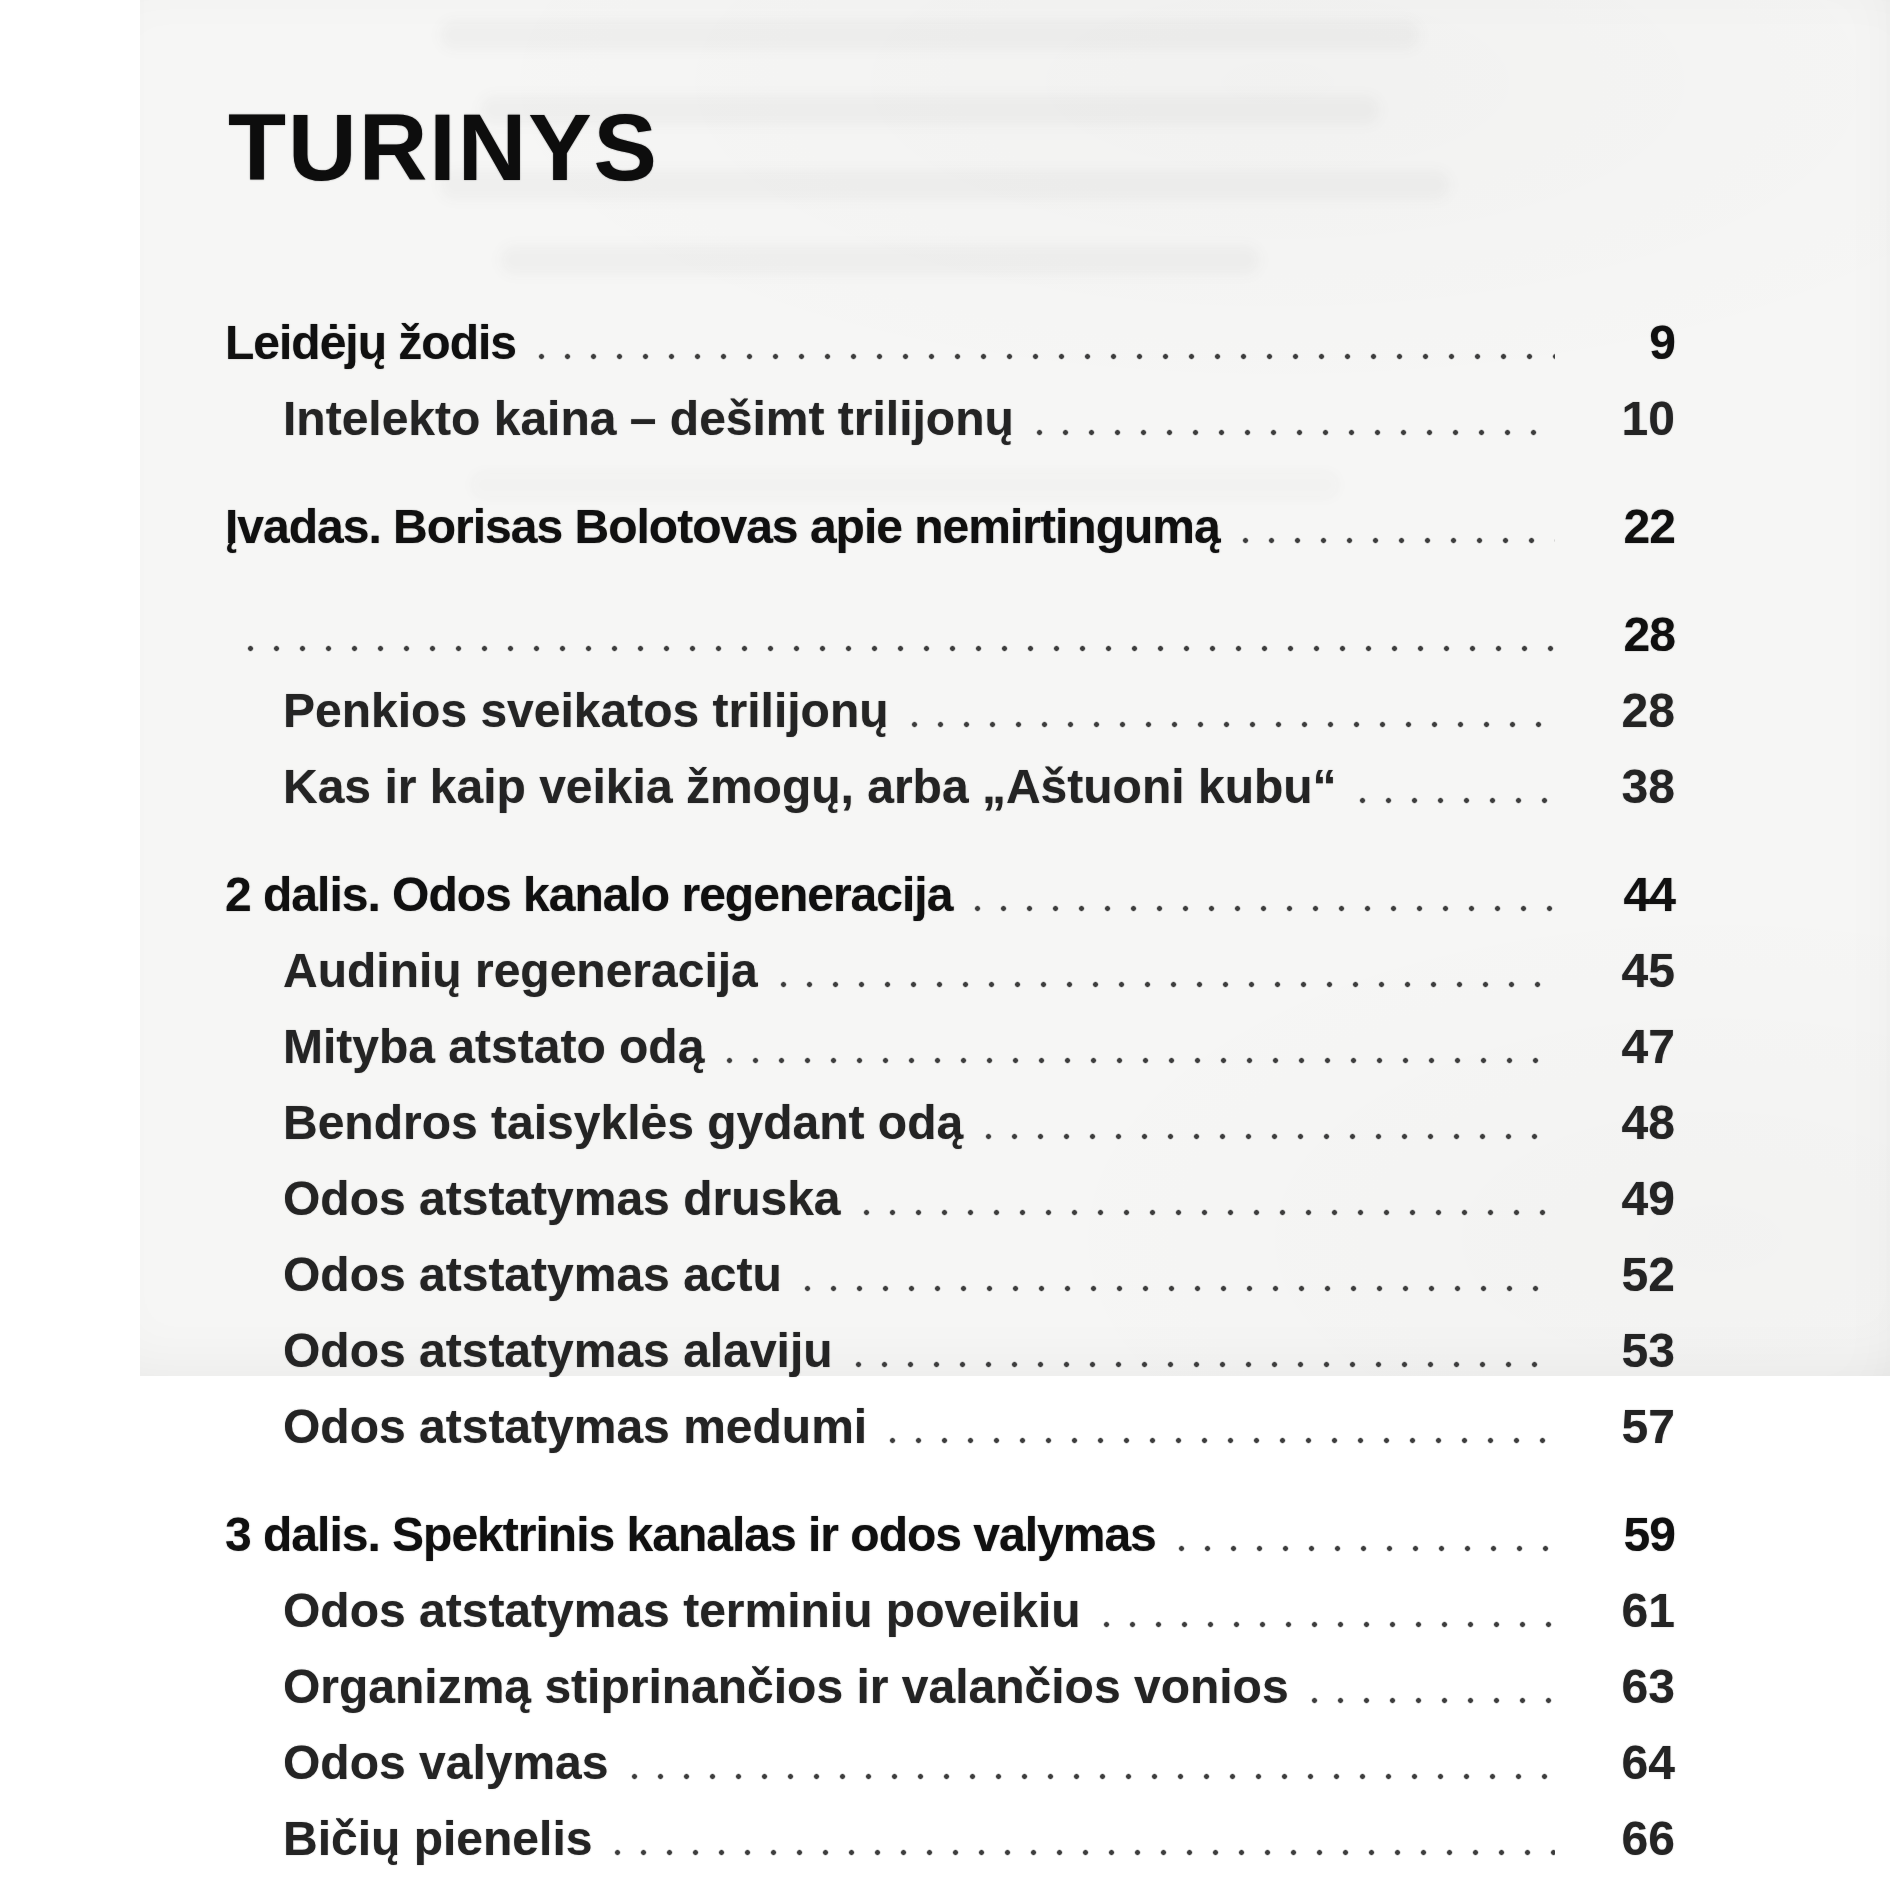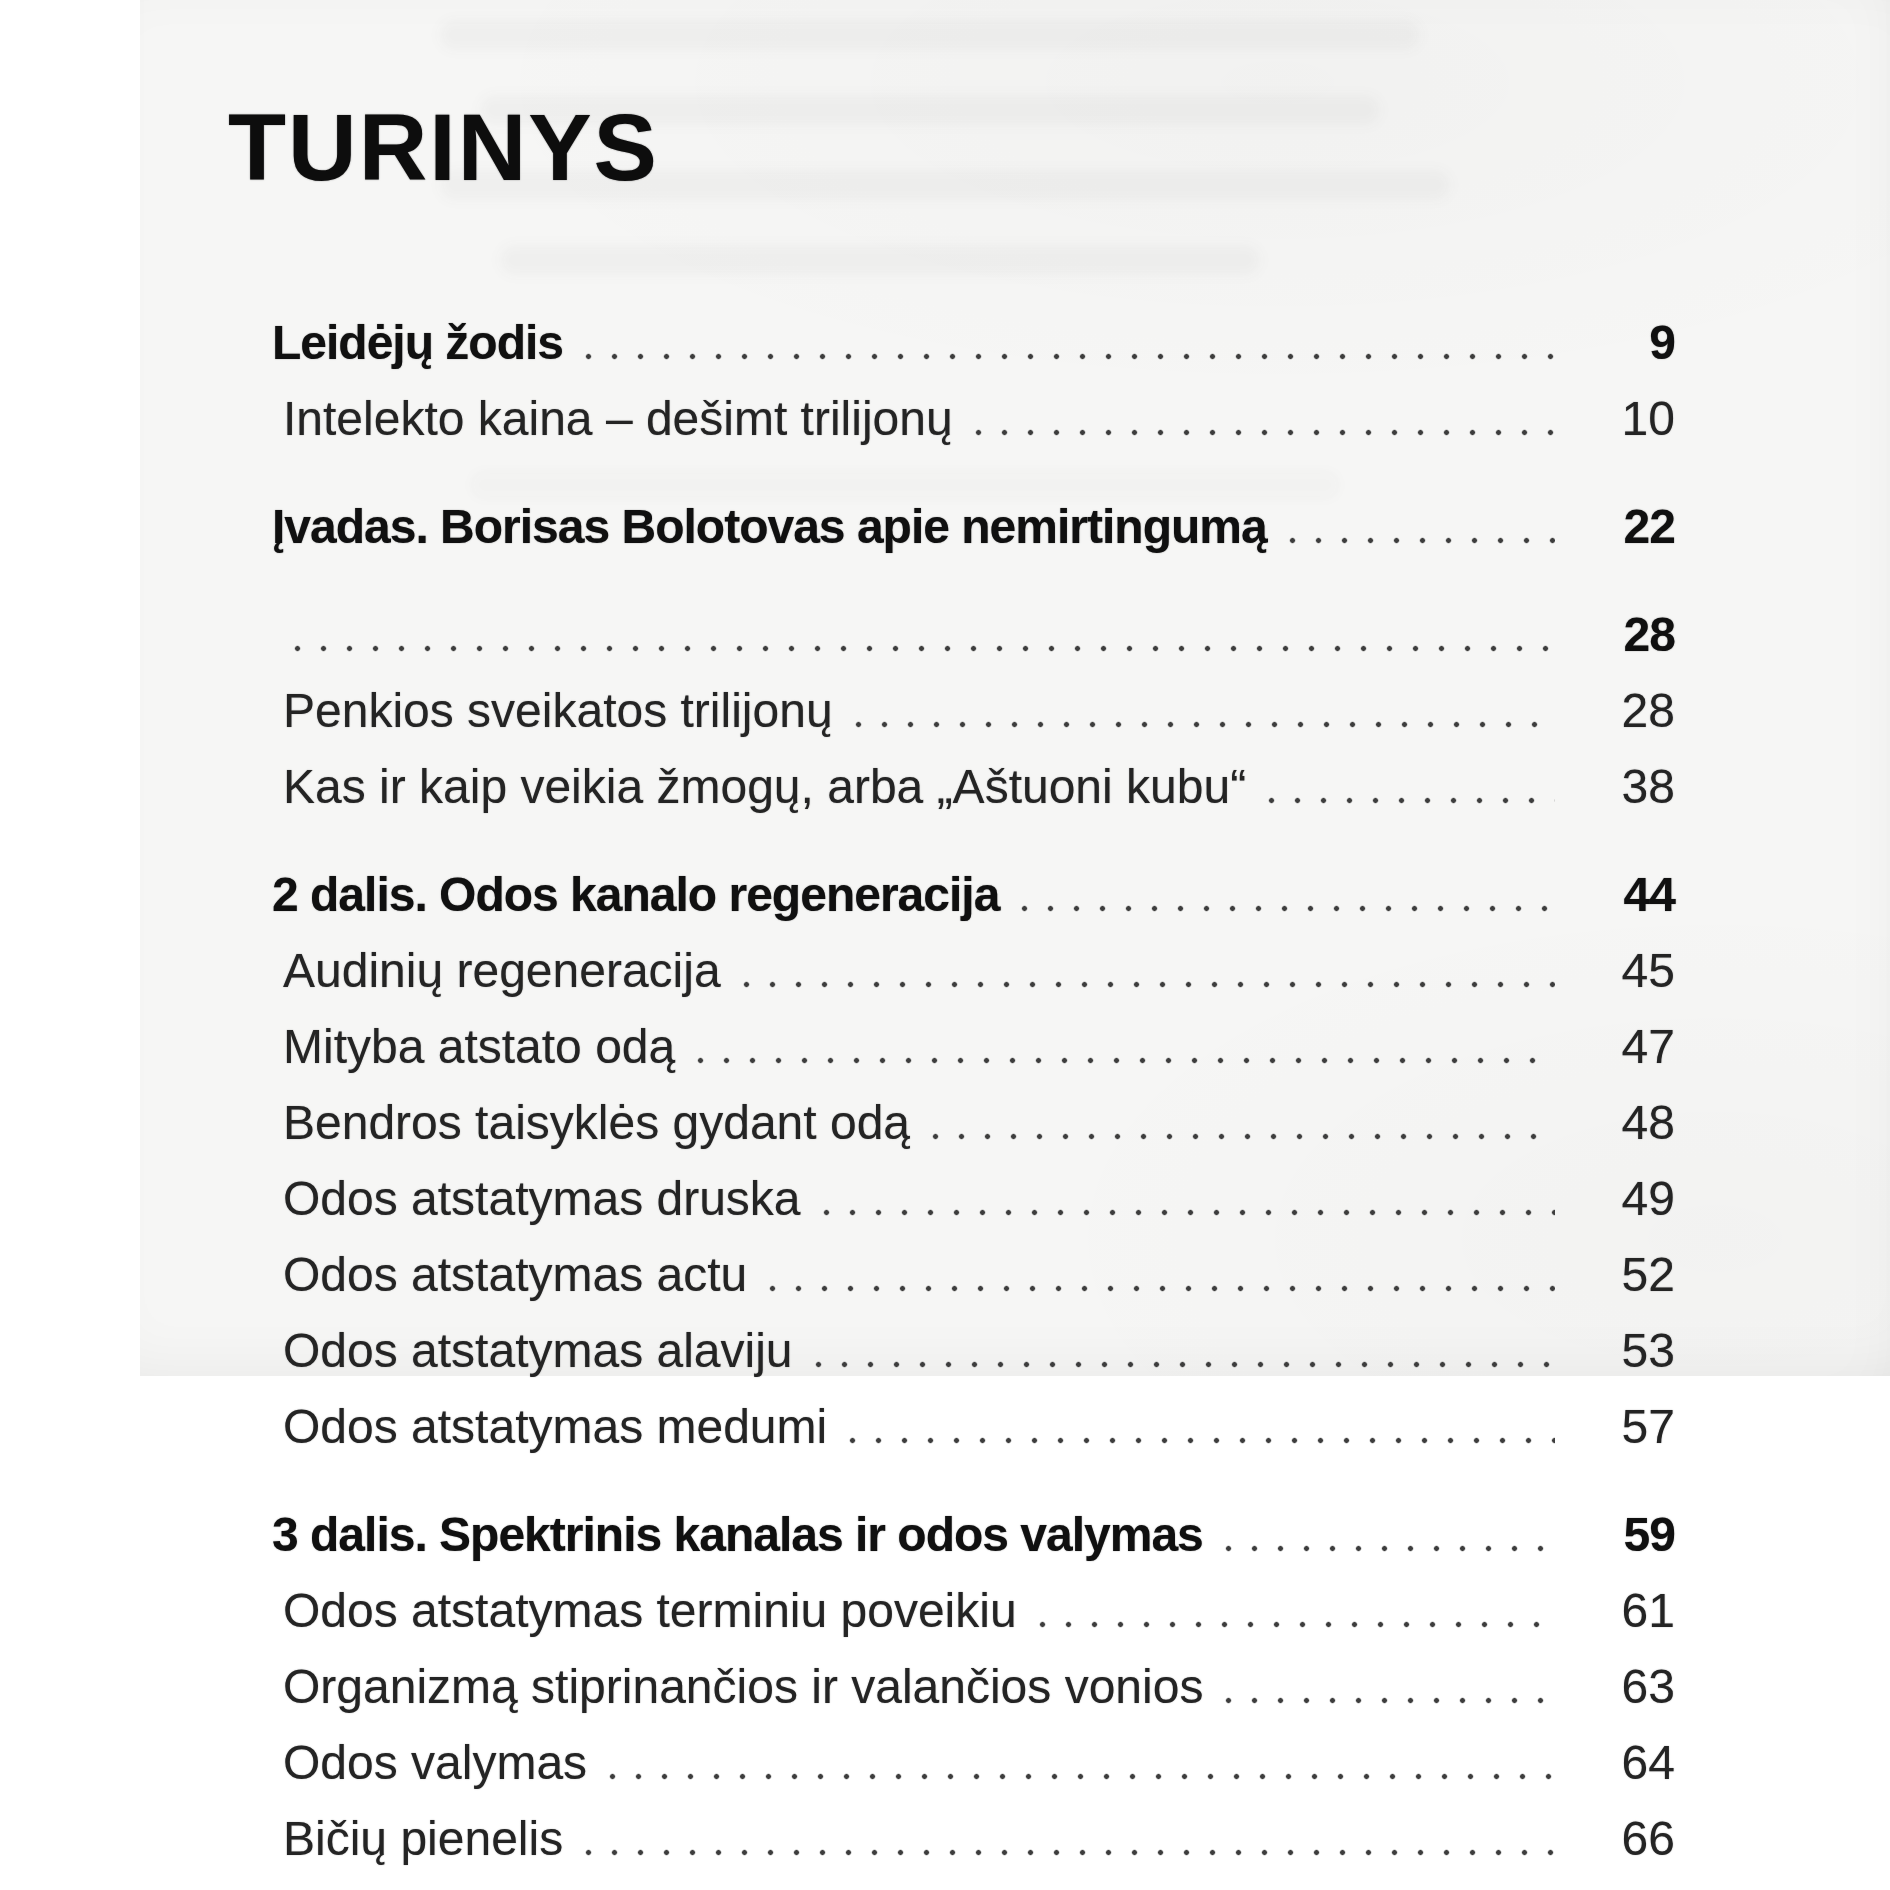--- a/index.html
+++ b/index.html
@@ -65,27 +65,27 @@
   }
   .toc-row{
     display:flex;
     align-items:flex-end;
     height:76px;
     font-size:48px;
     line-height:76px;
     color:#242424;
     text-shadow:0 0 1.3px rgba(45,45,45,0.45);
     white-space:nowrap;
+    font-weight:bold;
   }
   .toc-row.bold{
     font-weight:bold;
     letter-spacing:-1px;
     color:#101010;
     text-shadow:0 0 1.3px rgba(15,15,15,0.5);
-    margin-left:47px;
   }
   .toc-row.indent{ padding-left:58px; }
   .toc-row.gap{ margin-top:32px; }
   .toc-label{ flex:0 0 auto; }
   .toc-leader{
     flex:1 1 auto;
     height:7px;
     margin:0 20px 21px 22px;
     background-image:radial-gradient(circle at 3.5px 3.5px, #3d3d3d 2px, rgba(61,61,61,0.35) 2.6px, rgba(0,0,0,0) 3.4px);
     background-size:26px 7px;

